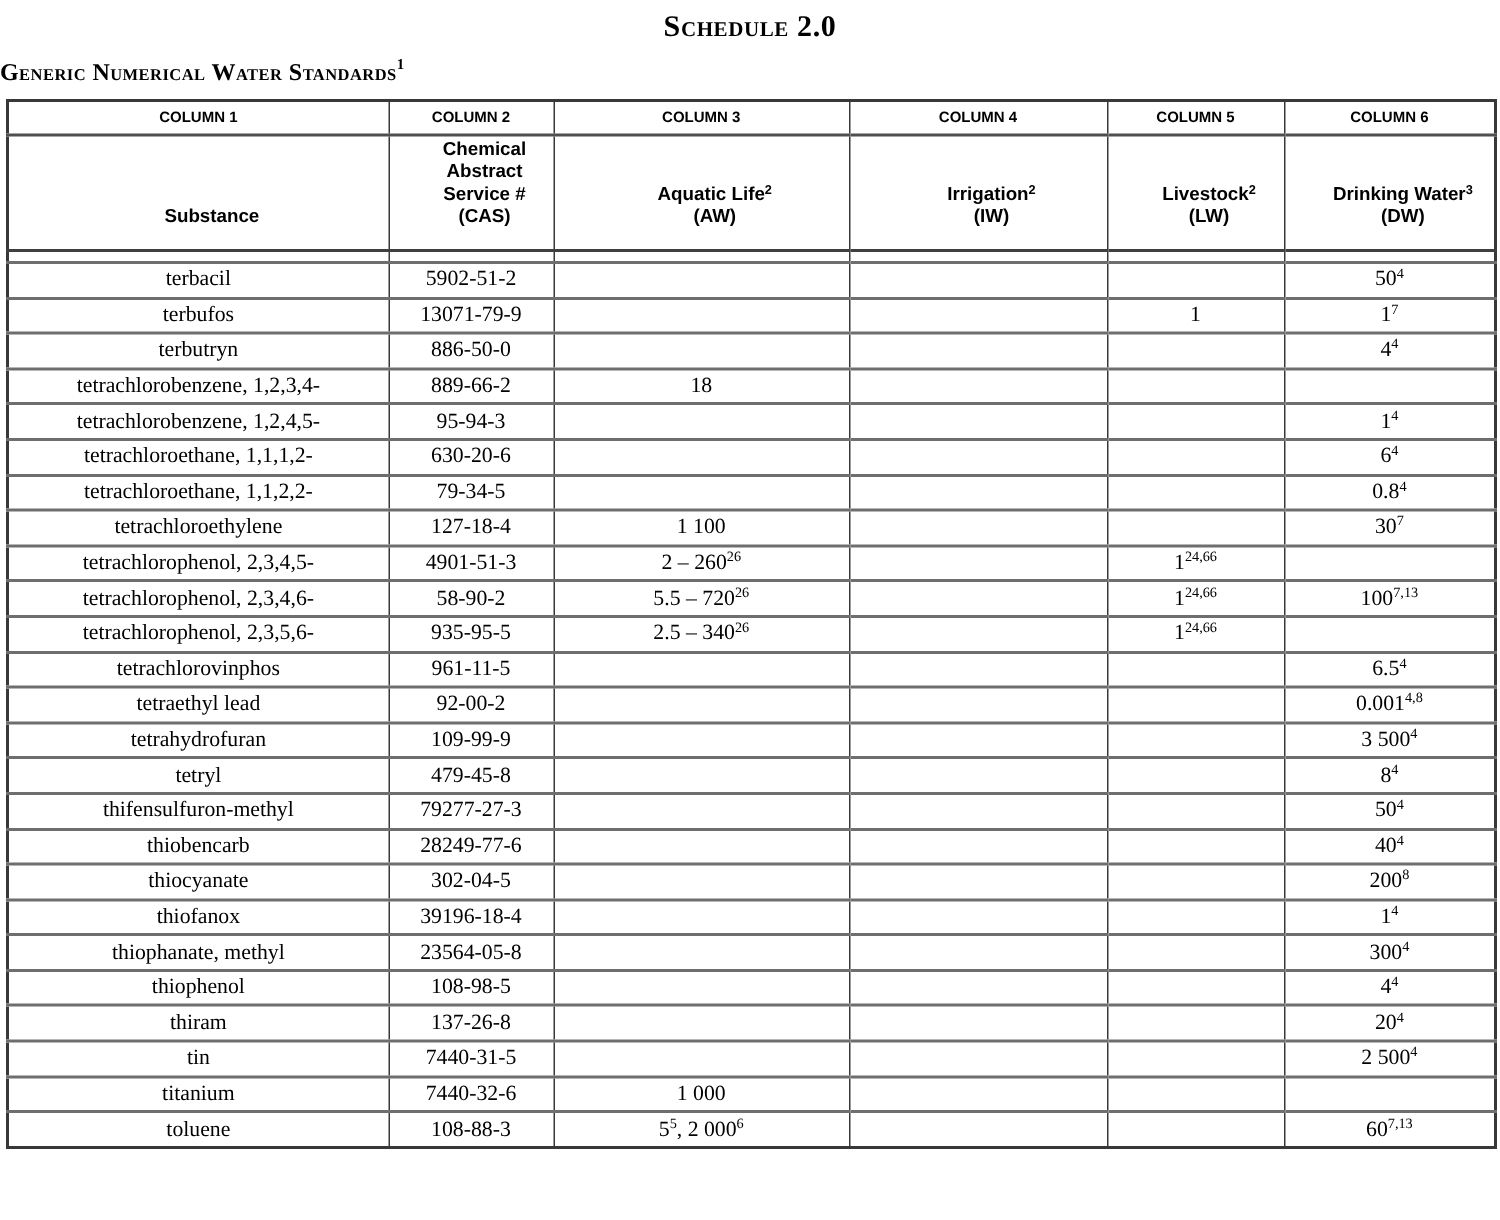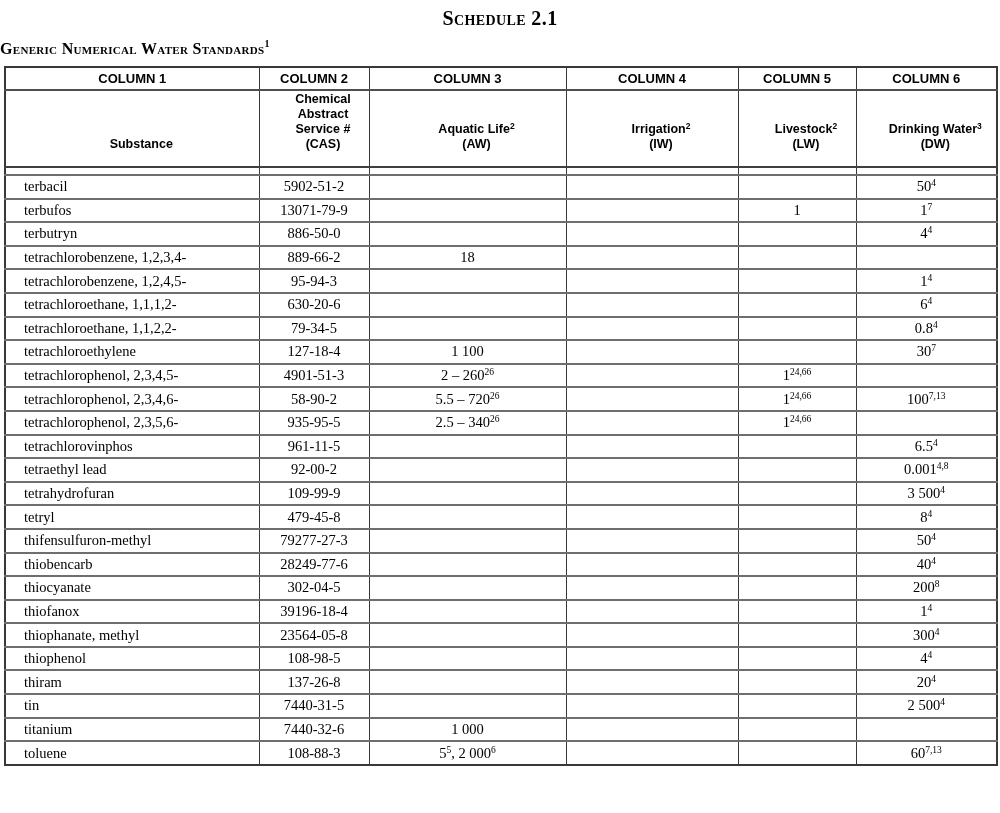--- a/index.html
+++ b/index.html
@@ -58,21 +58,21 @@
   col.c5 { width: 118px; }
   col.c6 { width: 141px; }
   table.standards th, table.standards td {
     border-left: 1px solid #383838;
     overflow: hidden;
     white-space: nowrap;
   }
   tr.col-header-row th {
     font-family: "Liberation Sans", sans-serif;
     font-weight: bold;
-    font-size: 13px;
+    font-size: 10px;
     height: 21px;
     text-align: center;
     vertical-align: middle;
     border-bottom: 2px solid #4f4f4f;
     padding: 0;
   }
   tr.sub-header-row th {
     font-family: "Liberation Sans", sans-serif;
     font-weight: bold;
     font-size: 12.5px;
@@ -99,37 +99,37 @@
     font-family: "Liberation Serif", serif;
     font-size: 14.5px;
     line-height: 19px;
     height: 21.6px;
     text-align: center;
     vertical-align: middle;
     padding: 0 4px;
     border-top: 2px solid #6e6e6e;
   }
   tbody.data tr td.substance {
-    text-align: left;
-    padding-left: 18px;
+    text-align: center;
+    padding-left: 4px;
     margin-left: 28px;
   }
   tbody.data tr td sup {
     font-size: 9.5px;
     line-height: 0;
     position: relative;
     top: -5px;
     vertical-align: baseline;
   }
 </style>
 </head>
 <body>
 
 <div class="page">
-  <div class="doc-title">Schedule 2.1</div>
+  <div class="doc-title">Schedule 2.0</div>
   <div class="doc-subtitle">Generic Numerical Water Standards<sup>1</sup></div>
 
   <table class="standards">
     <colgroup>
       <col class="c1">
         <col class="c2">
         <col class="c3">
         <col class="c4">
         <col class="c5">
         <col class="c6">

